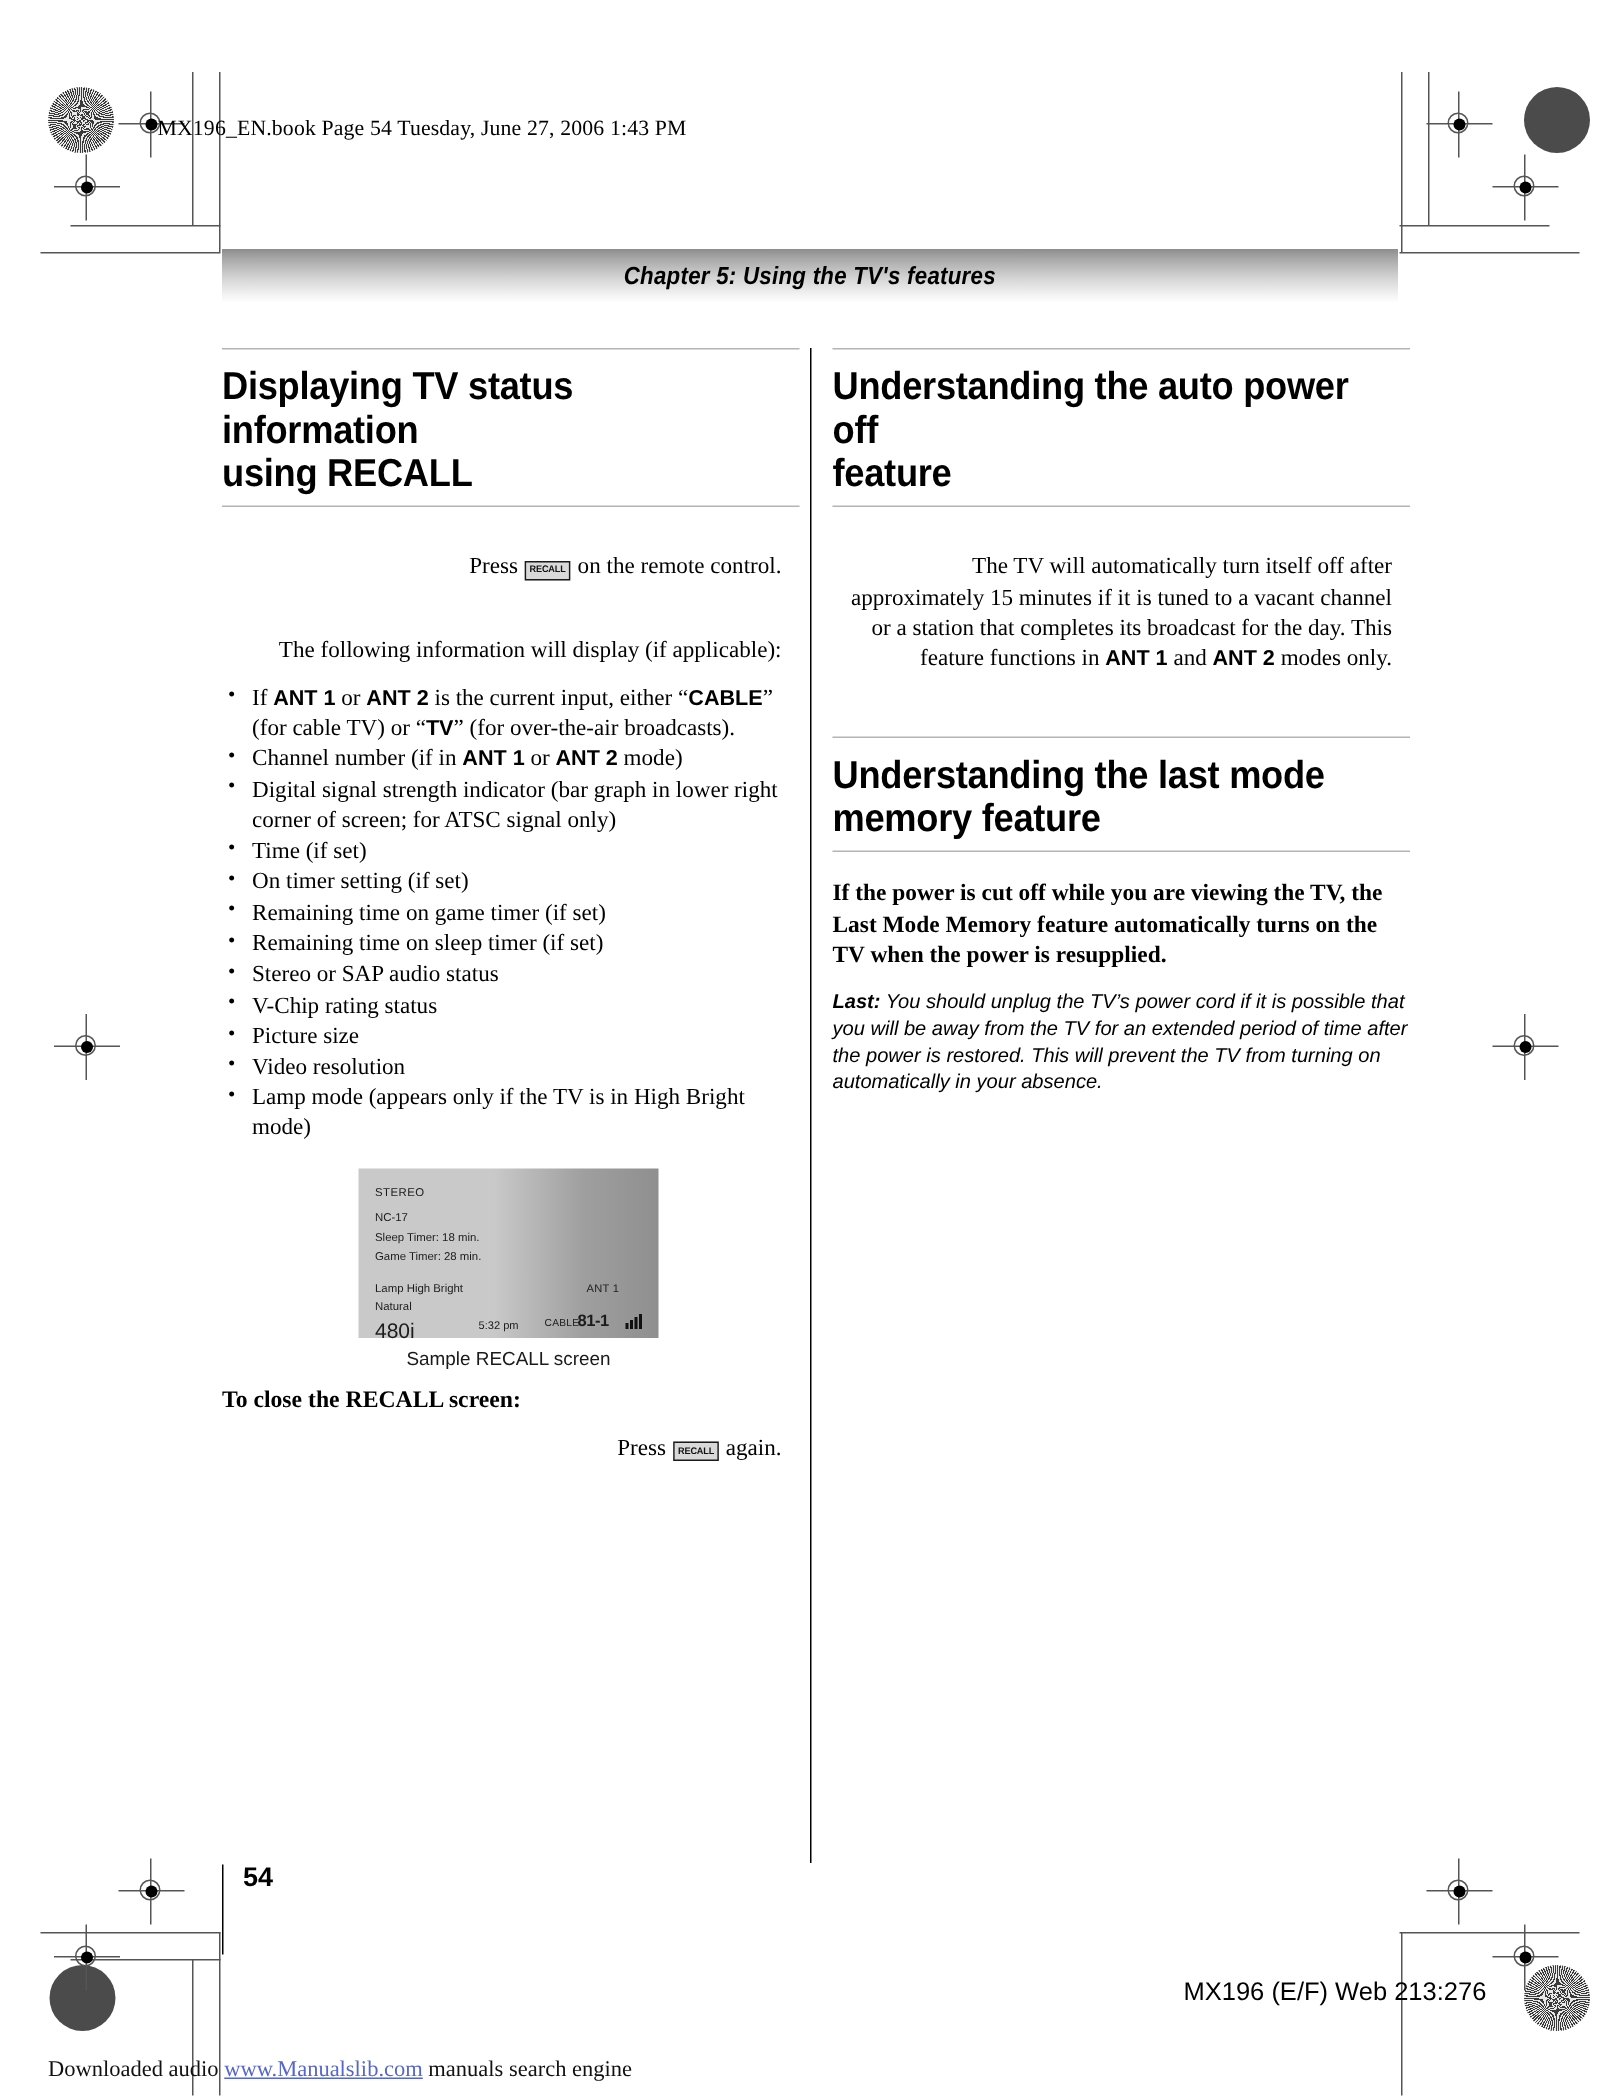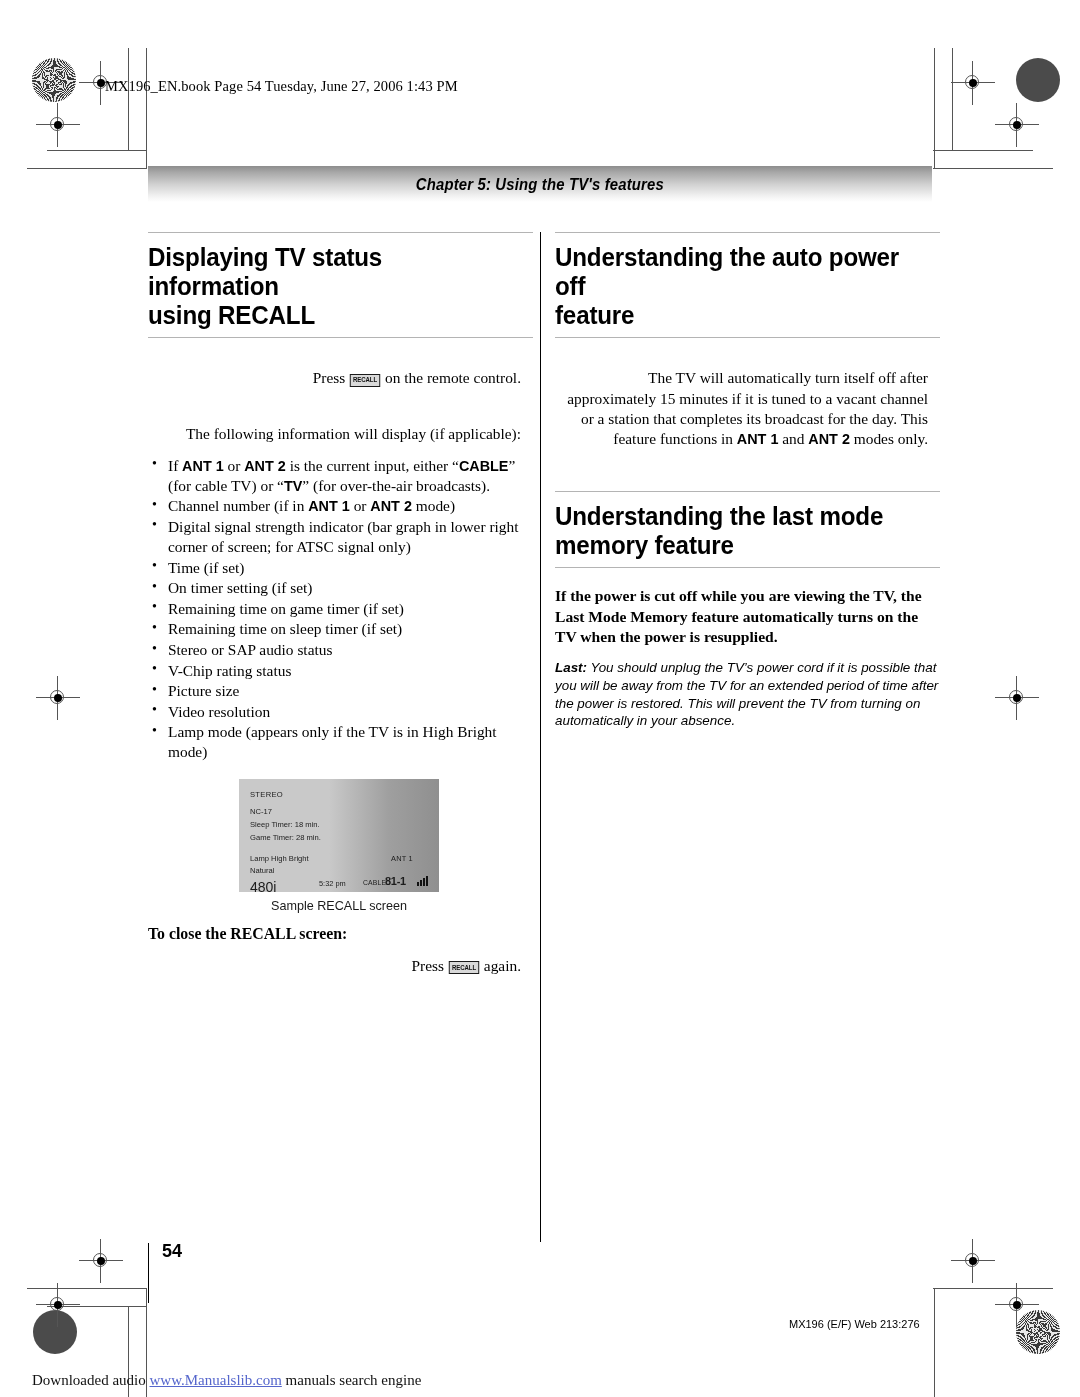--- a/index.html
+++ b/index.html
@@ -260,21 +260,21 @@
     position: absolute;
     left: 162px; top: 1241px;
     font-family: "Liberation Sans Narrow", "Liberation Sans", sans-serif;
     font-weight: bold;
     font-size: 18px;
   }
   .docfooter {
     position: absolute;
     left: 789px; top: 1318px;
     font-family: "Liberation Sans", sans-serif;
-    font-size: 11px;
+    font-size: 17px;
     white-space: nowrap;
   }
   .downloaded {
     position: absolute;
     left: 32px; top: 1372px;
     font-family: "Liberation Serif", serif;
     font-size: 15px;
     white-space: nowrap;
     color: #111;
   }

